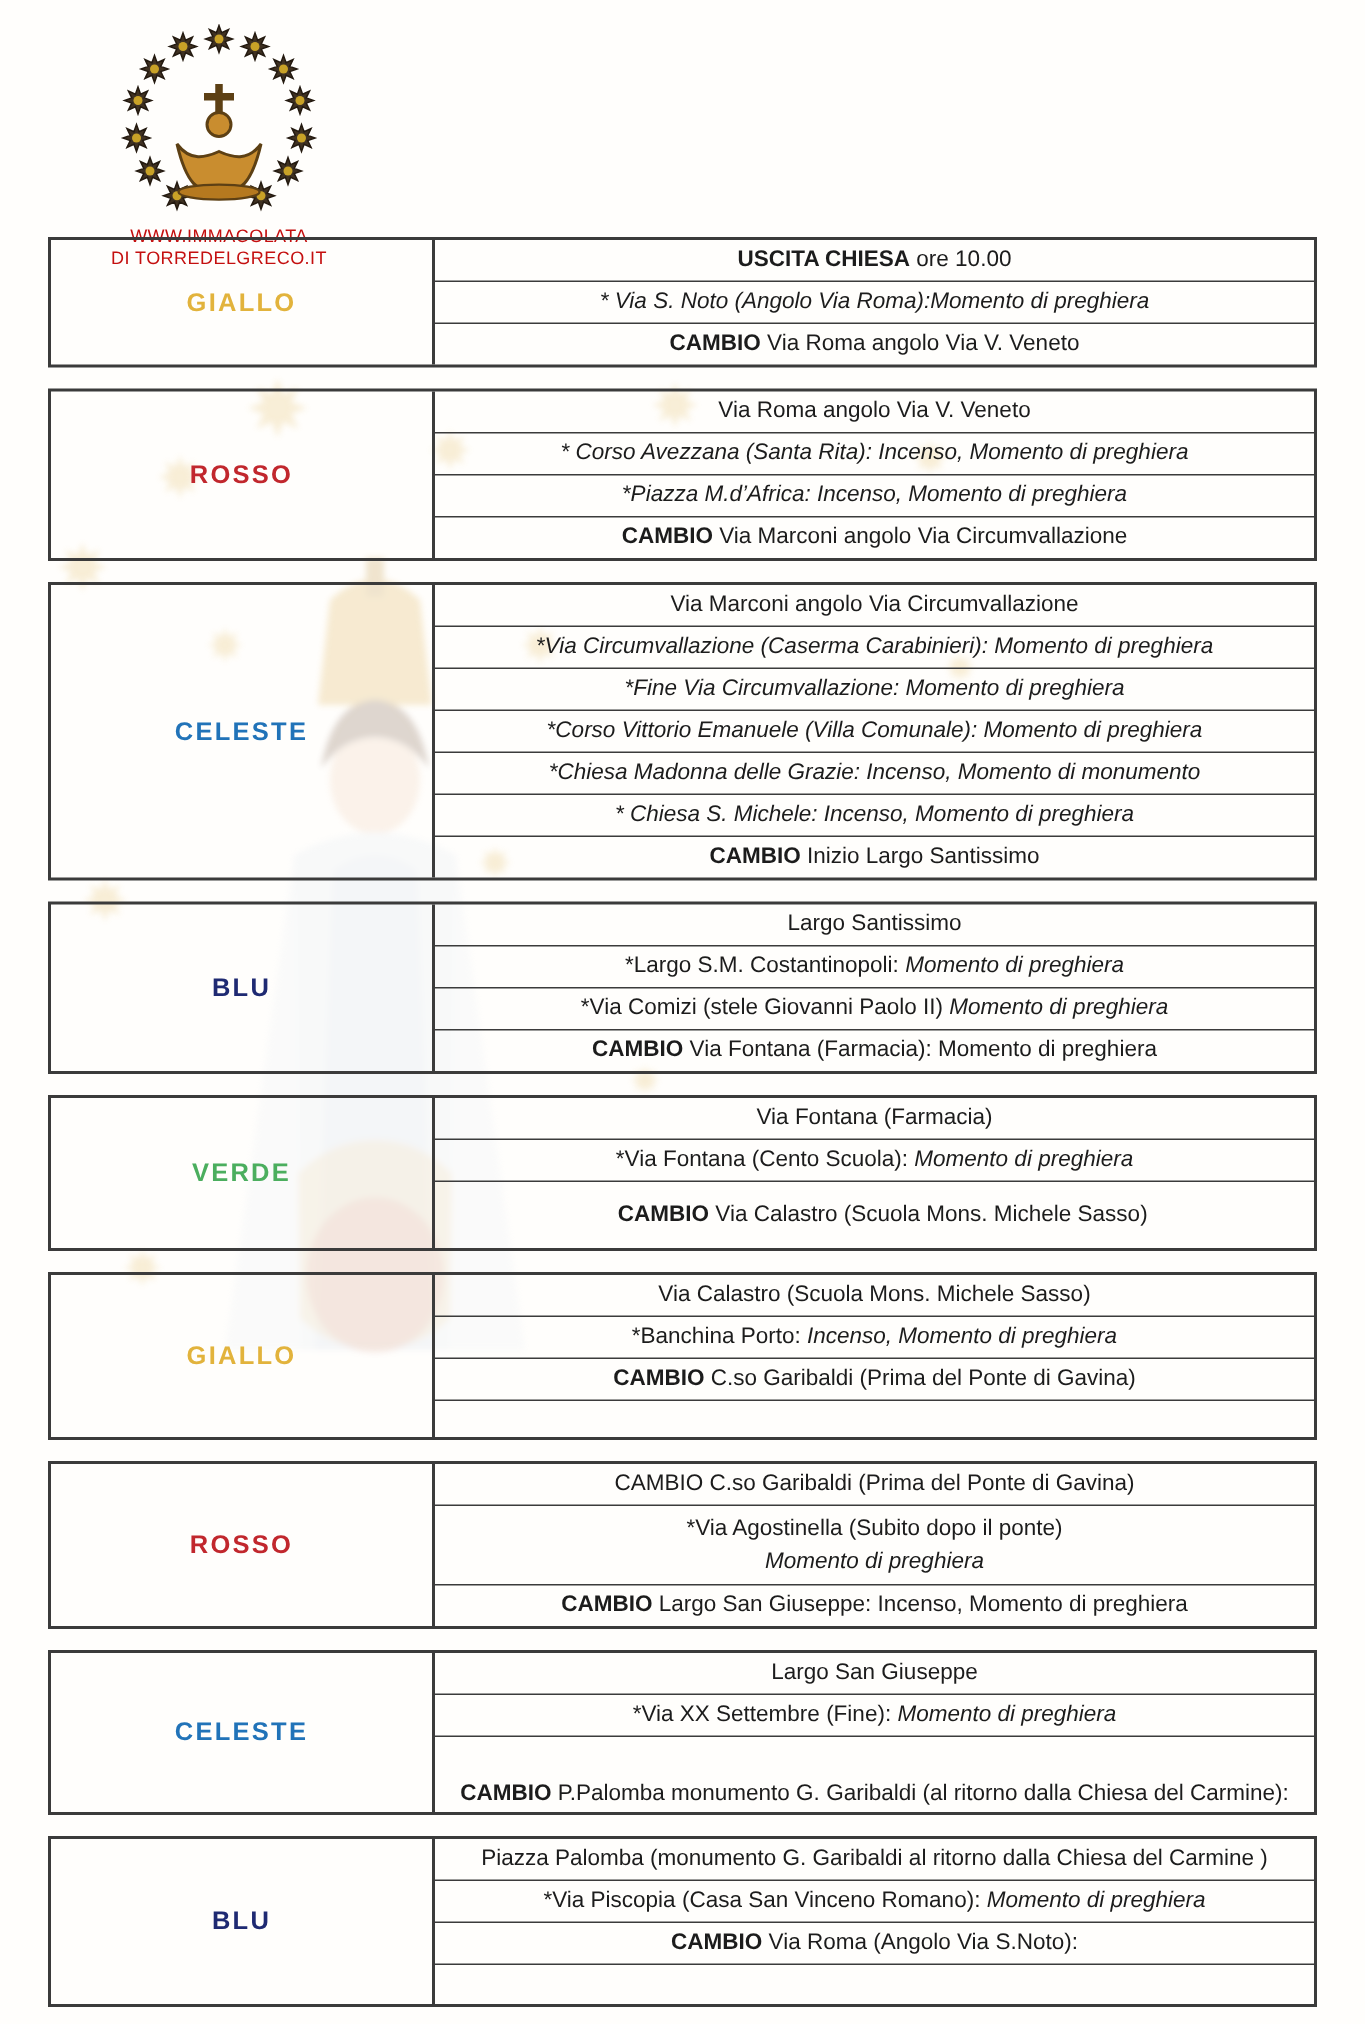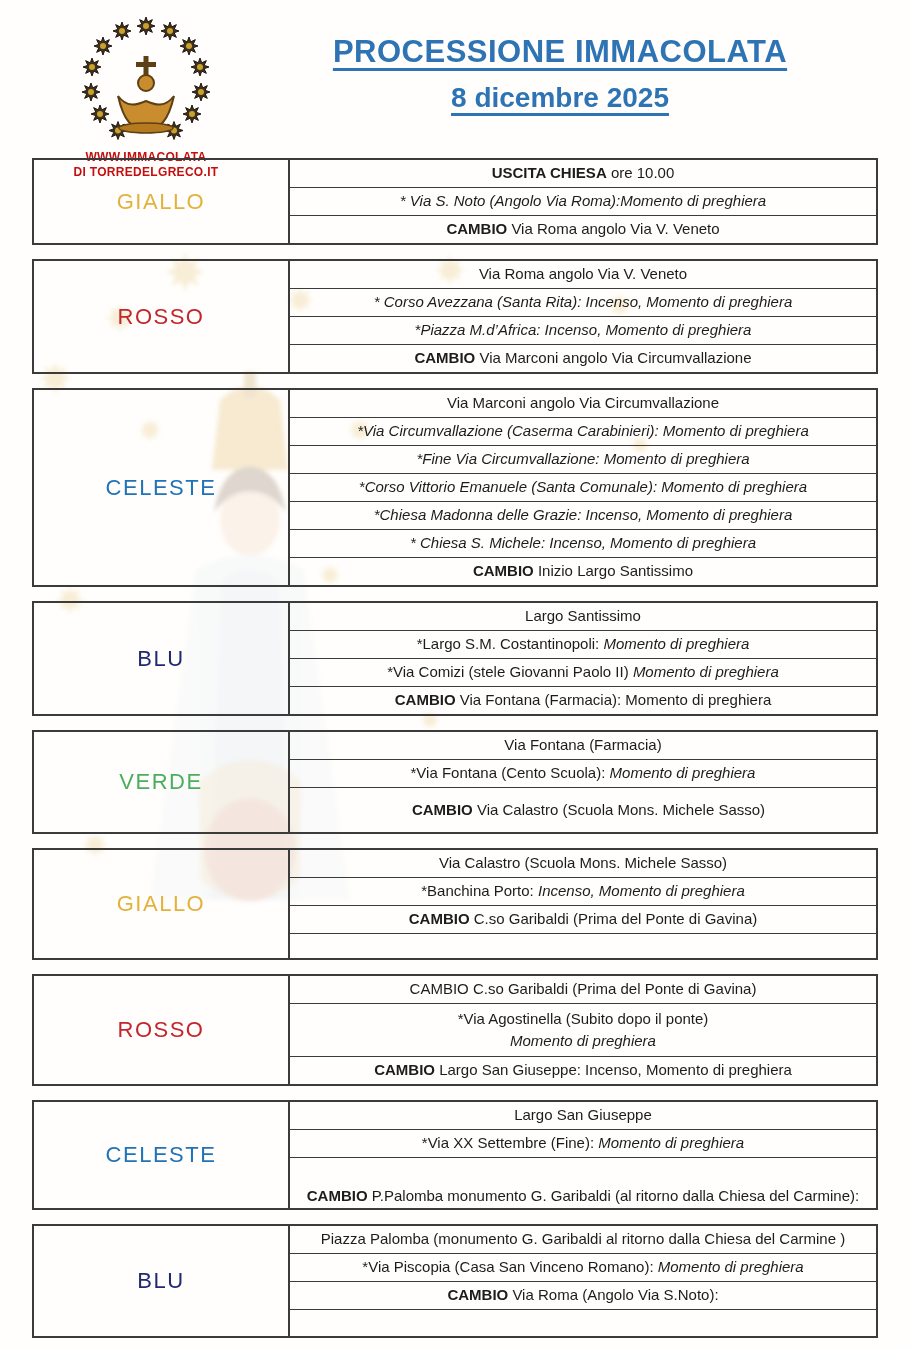--- a/index.html
+++ b/index.html
@@ -7,36 +7,36 @@
     width:910px;height:1349px;overflow:hidden;background:#fffefc;
     font-family:"Liberation Sans",sans-serif;position:relative;color:#1c1c1c;
   }
   #page{position:relative;width:910px;height:1349px;}
   
   #watermark{position:absolute;inset:0;z-index:0;pointer-events:none;}
   
   #header{position:relative;z-index:2;height:158px;}
   #logo{position:absolute;left:56px;top:16px;width:180px;text-align:center;}
   #logo svg{display:block;margin:0 auto;}
-  .logo-caption{color:#c40f0f;font-weight:bold;font-size:12px;line-height:1.25;letter-spacing:.3px;}
+  .logo-caption{color:#c40f0f;font-weight:normal;font-size:12px;line-height:1.25;letter-spacing:.3px;}
   #titlebox{margin-left:250px;width:620px;text-align:center;padding-top:34px;}
   .title-main{
     color:#2e74b5;font-weight:bold;font-size:31px;letter-spacing:.5px;
     text-decoration:underline;text-decoration-thickness:2.5px;text-underline-offset:6px;
   }
   .title-sub{
     color:#2e74b5;font-weight:bold;font-size:28px;margin-top:12px;
     text-decoration:underline;text-decoration-thickness:2.5px;text-underline-offset:6px;
   }
   
   #schedule{position:relative;z-index:2;padding:0 32px;}
   .block{display:flex;border:2px solid #3b3b3b;margin-bottom:14px;}
   .left-cell{width:254px;flex:0 0 254px;border-right:2px solid #3b3b3b;
     display:flex;align-items:center;justify-content:center;}
-  .route-label{font-weight:normal;font-size:22px;letter-spacing:1.5px;}
+  .route-label{font-weight:bold;font-size:17px;letter-spacing:1.5px;}
   .rows{flex:1;display:flex;flex-direction:column;}
   .row{min-height:25px;display:flex;align-items:center;justify-content:center;padding:1px 8px;}
   .row + .row{border-top:1.5px solid #3b3b3b;}
   .row.top{align-items:flex-end;padding-top:3px;}
   .rtext{width:100%;text-align:center;font-size:15px;line-height:1.5;}
   .b{font-weight:bold;}
   .i{font-style:italic;}
 </style>
 </head>
 <body>
@@ -108,24 +108,20 @@
             <rect x="70" y="52" width="20" height="5" fill="#5d4014"></rect>
             <circle cx="80" cy="73" r="8" fill="#c98d2f" stroke="#5d4014" stroke-width="2"></circle>
             <path d="M52 86 C58 112 66 119 80 119 C94 119 102 112 108 86 C99 98 89 95 80 91 C71 95 61 98 52 86 Z" fill="#c98d2f" stroke="#5d4014" stroke-width="2"></path>
             <ellipse cx="80" cy="118" rx="27" ry="5" fill="#b5791f" stroke="#5d4014" stroke-width="1.5"></ellipse>
           </g>
         </g>
       </svg>
       <div class="logo-caption">WWW.IMMACOLATA</div>
       <div class="logo-caption">DI TORREDELGRECO.IT</div>
     </div>
-    <div id="titlebox">
-      <div class="title-main">PROCESSIONE IMMACOLATA</div>
-      <div class="title-sub">8 dicembre 2025</div>
-    </div>
   </div>
 
   <div id="schedule">
       <div class="block">
         <div class="left-cell">
           <span class="route-label" style="color: rgb(226, 179, 60);">GIALLO</span>
         </div>
         <div class="rows">
           <div class="row">
             <div class="rtext"><span class="b">USCITA CHIESA</span><span> ore 10.00</span></div>
@@ -165,24 +161,24 @@
           <div class="row">
             <div class="rtext"><span>Via Marconi angolo Via Circumvallazione</span></div>
           </div>
           <div class="row">
             <div class="rtext"><span class="i">*Via Circumvallazione (Caserma Carabinieri): Momento di preghiera</span></div>
           </div>
           <div class="row">
             <div class="rtext"><span class="i">*Fine Via Circumvallazione: Momento di preghiera</span></div>
           </div>
           <div class="row">
-            <div class="rtext"><span class="i">*Corso Vittorio Emanuele (Santa Comunale): Momento di preghiera</span></div>
-          </div>
-          <div class="row">
-            <div class="rtext"><span class="i">*Chiesa Madonna delle Grazie: Incenso,  Momento di preghiera</span></div>
+            <div class="rtext"><span class="i">*Corso Vittorio Emanuele (Villa Comunale): Momento di preghiera</span></div>
+          </div>
+          <div class="row">
+            <div class="rtext"><span class="i">*Chiesa Madonna delle Grazie: Incenso,  Momento di monumento</span></div>
           </div>
           <div class="row">
             <div class="rtext"><span class="i">* Chiesa S. Michele:  Incenso,  Momento di preghiera</span></div>
           </div>
           <div class="row">
             <div class="rtext"><span class="b">CAMBIO</span><span> Inizio Largo Santissimo</span></div>
           </div>
         </div>
       </div>
       <div class="block">

